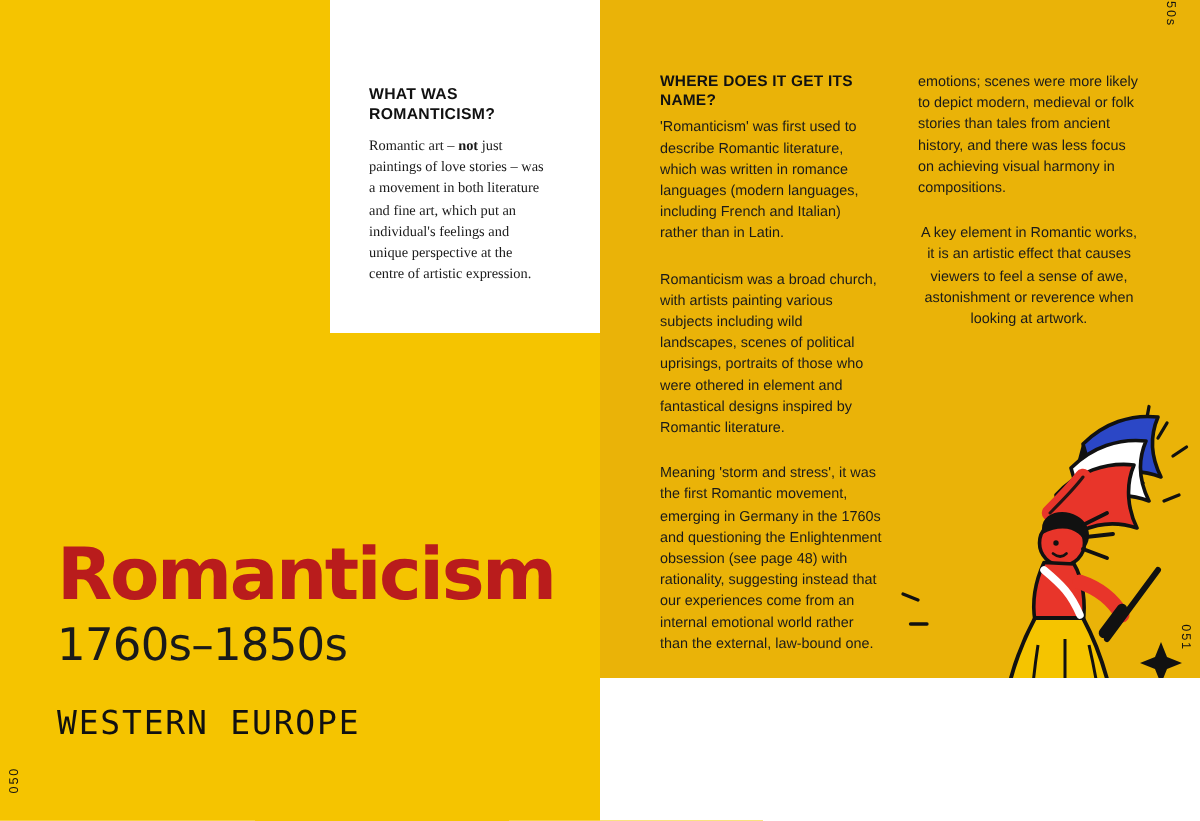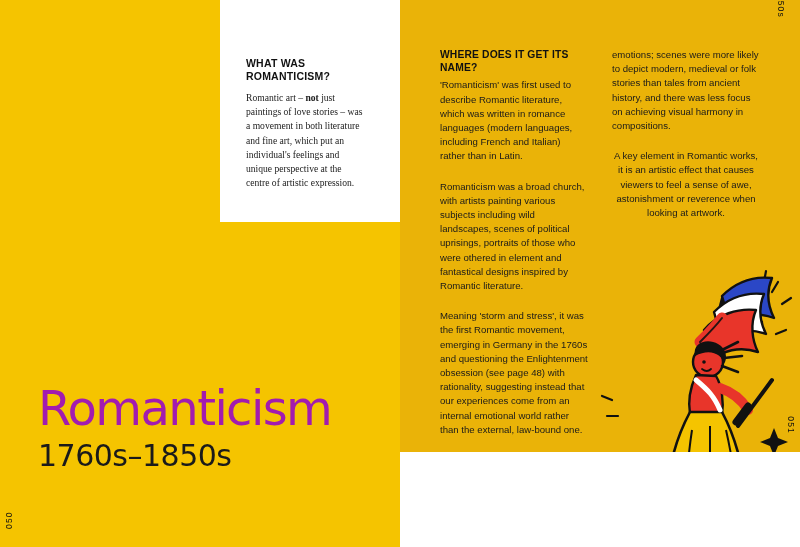--- a/index.html
+++ b/index.html
@@ -61,25 +61,25 @@
     font-weight: bold;
   }
   .title-area {
     position: absolute;
     left: 38px;
     bottom: 52px;
     width: 340px;
   }
   .main-title {
     font-family: "DejaVu Sans", sans-serif;
-    font-weight: normal;
+    font-weight: bold;
     font-size: 48px;
     line-height: 50px;
     letter-spacing: -1.6px;
-    color: #a21caf;
+    color: #b91c1c;
     margin: 0 0 6px 0;
   }
   .sub-title {
     font-family: "DejaVu Sans", sans-serif;
     font-size: 30px;
     line-height: 34px;
     letter-spacing: -0.5px;
     color: #1a1a1a;
     margin: 0 0 22px 0;
   }
@@ -181,20 +181,21 @@
     <div class="white-block"></div>
 
     <div class="intro-box">
       <div class="intro-title">WHAT WAS ROMANTICISM?</div>
       <div class="intro-body"><span>Romantic art – </span><b>not</b><span> just paintings of love stories – was a movement in both literature and fine art, which put an individual's feelings and unique perspective at the centre of artistic expression.</span></div>
     </div>
 
     <div class="title-area">
       <h1 class="main-title">Romanticism</h1>
       <div class="sub-title">1760s–1850s</div>
+      <div class="region-title">WESTERN EUROPE</div>
     </div>
 
     <div class="folio-left">050</div>
   </div>
 
   <div class="page-right">
 
     <div class="era-right">1760s–1850s</div>
 
     <div class="col col-a">

